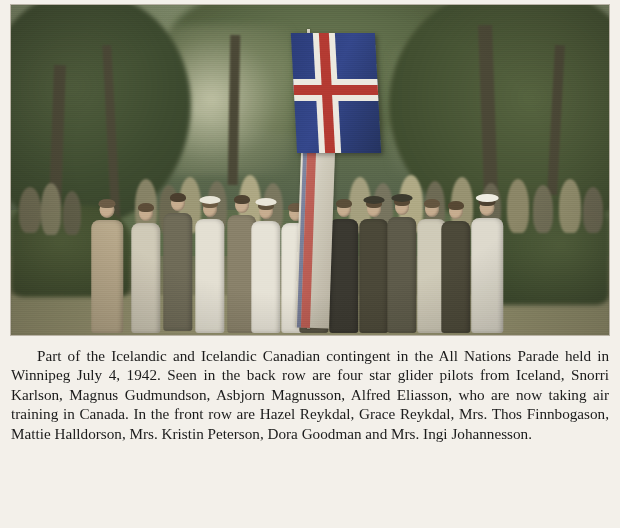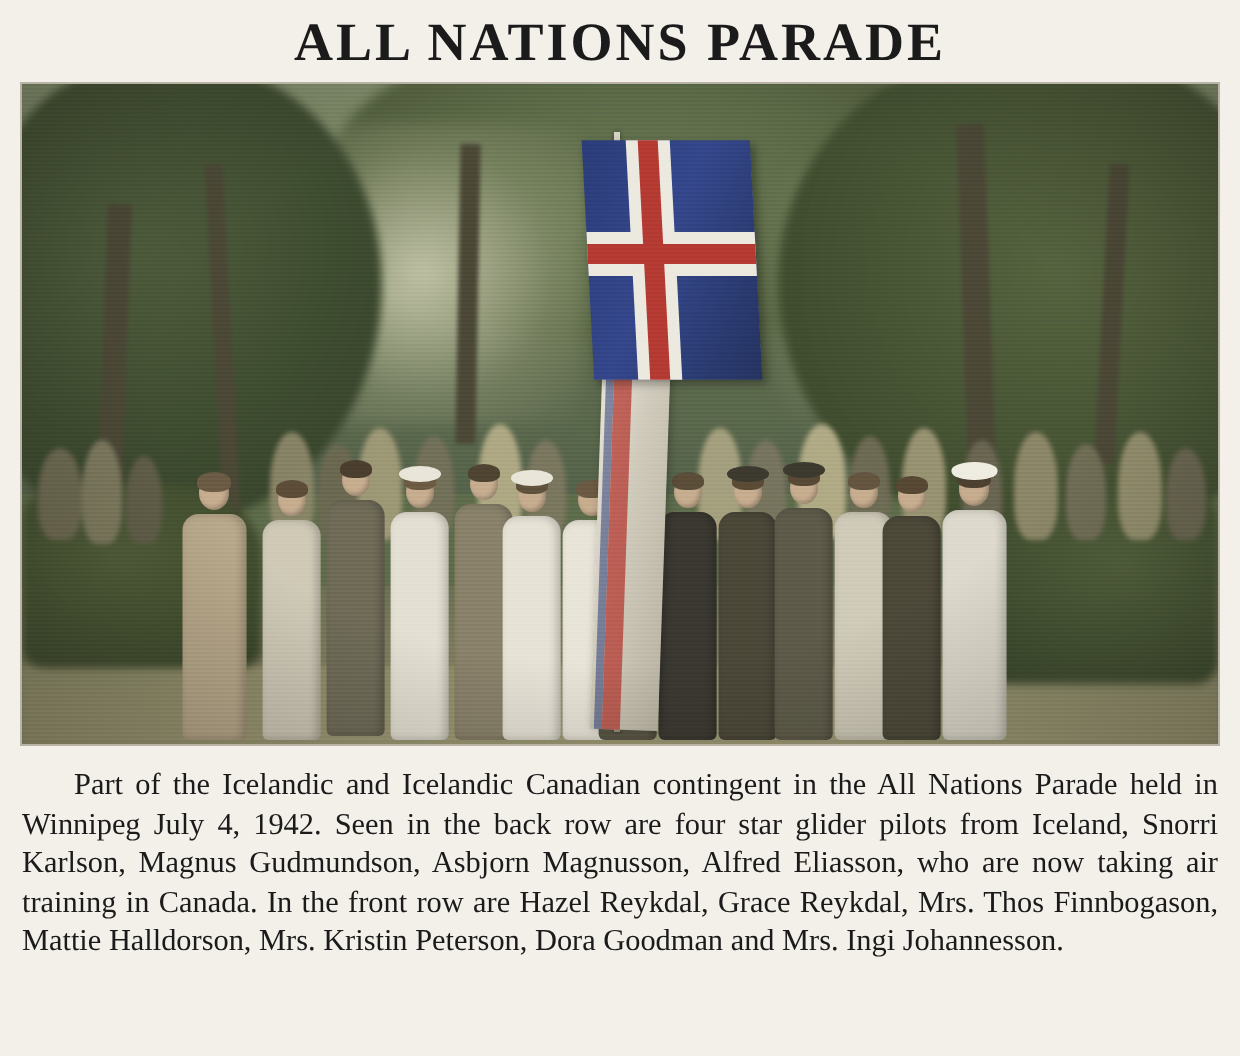--- a/index.html
+++ b/index.html
@@ -225,21 +225,20 @@
     text-align: justify;
     color: #1b1b1b;
   }
   .caption .indent { display: inline-block; width: 26px; }
 </style>
 </head>
 <body>
 
 <div class="page">
 
-  <h1 class="headline">ALL NATIONS PARADE</h1>
 
   <div class="photo-wrap">
     <div class="photo">
       <div class="sky"></div>
       <div class="foliage-c"></div>
       <div class="bright-gap"></div>
       <div class="bright-gap2"></div>
       <div class="foliage-l"></div>
       <div class="foliage-r"></div>
       <div class="trunk t1"></div>

